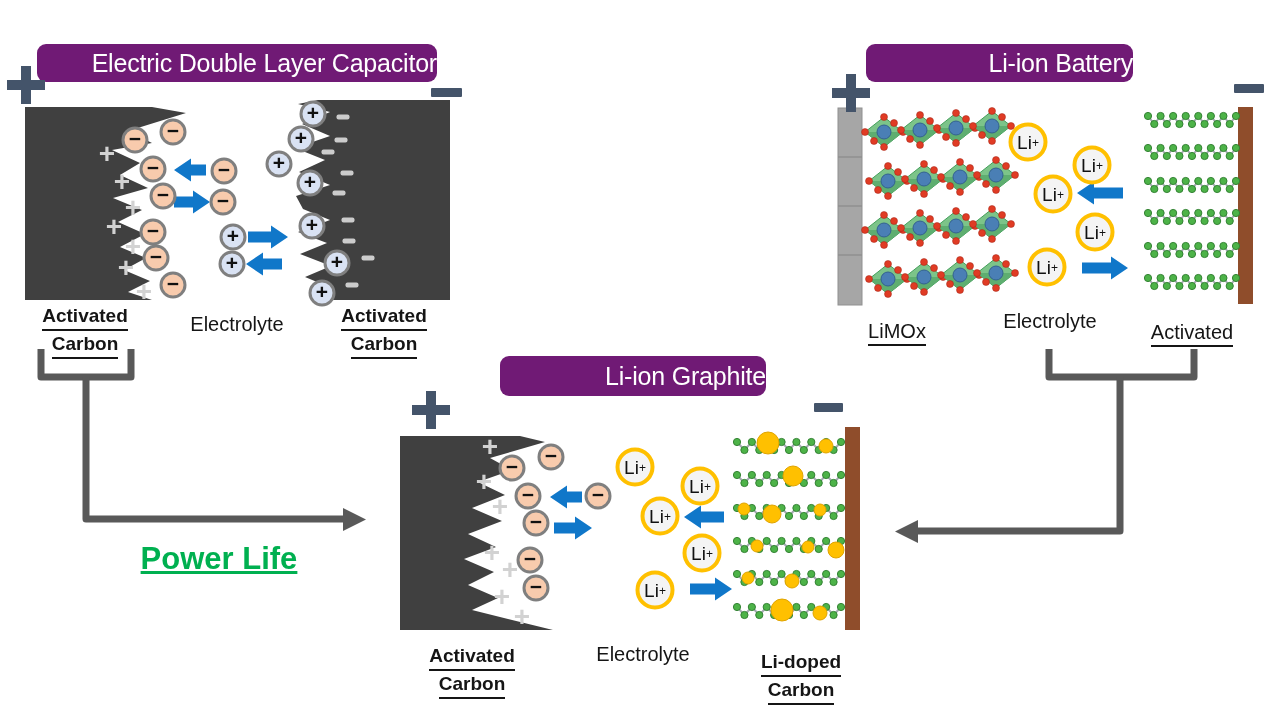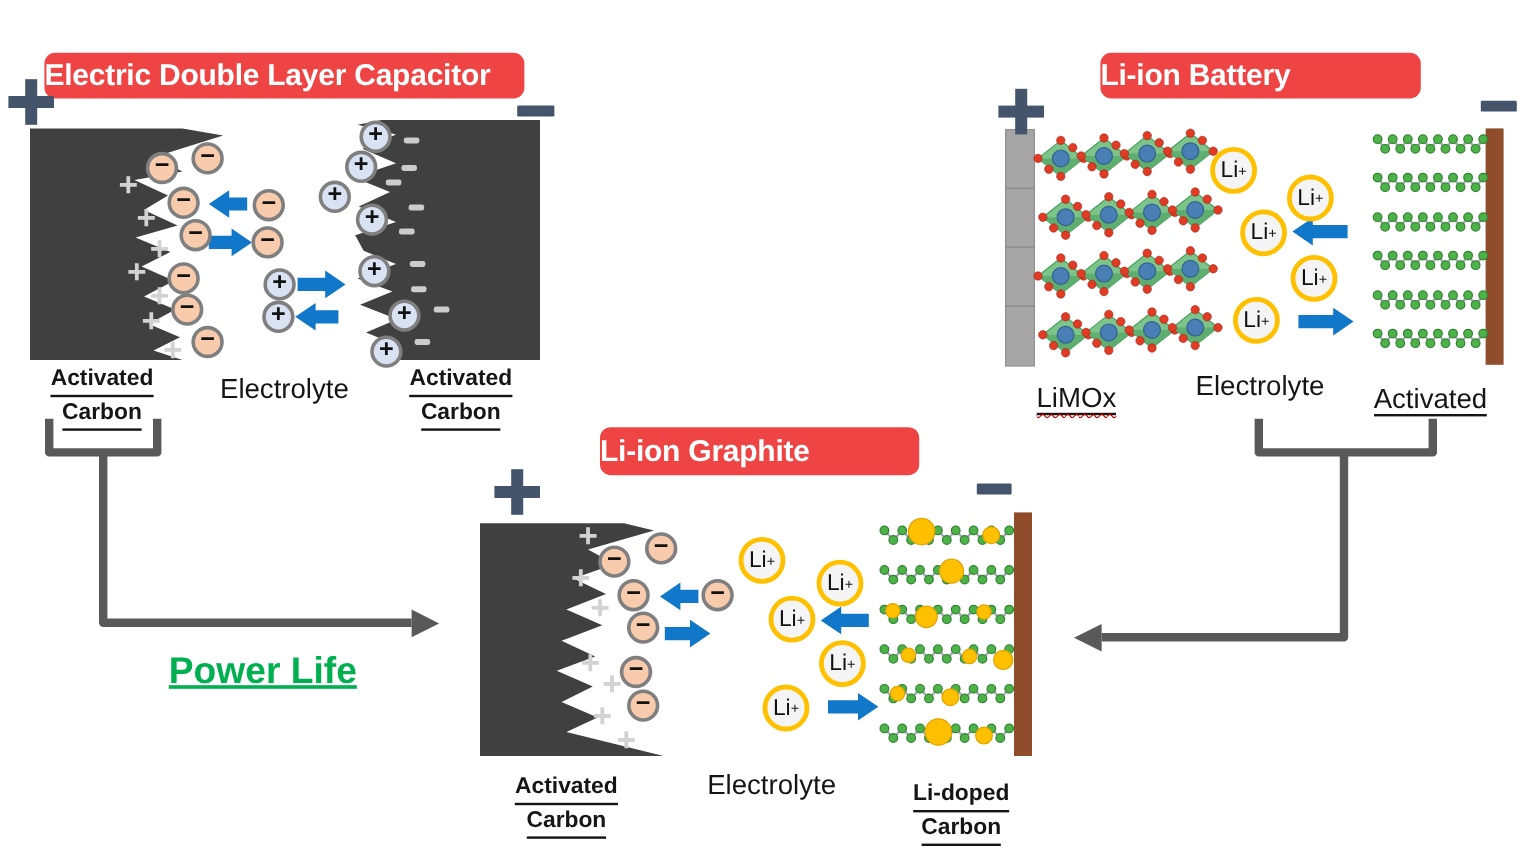--- a/index.html
+++ b/index.html
@@ -1,29 +1,29 @@
 <!DOCTYPE html>
 <html><head>
 <meta charset="utf-8">
 <style>
   html,body{margin:0;padding:0;background:#fff;}
   #canvas{position:relative;width:1272px;height:711px;background:#fff;overflow:hidden;
           font-family:"Liberation Sans",sans-serif;}
   #gfx{position:absolute;left:0;top:0;}
-  .banner{position:absolute;background:#ef4444;border-radius:9px;color:#fff;
-          display:flex;align-items:center;justify-content:flex-start;
-          font-weight:bold;letter-spacing:-0.2px;}
+  .banner{position:absolute;background:#701a75;border-radius:9px;color:#fff;
+          display:flex;align-items:center;justify-content:flex-end;
+          font-weight:normal;letter-spacing:-0.2px;}
   .term-plus{position:absolute;width:38px;height:38px;}
   .term-plus::before{content:"";position:absolute;left:0;top:14px;width:38px;height:10px;background:#44546A;}
   .term-plus::after{content:"";position:absolute;left:14px;top:0;width:10px;height:38px;background:#44546A;}
   .term-minus{position:absolute;height:9px;background:#44546A;border-radius:1px;}
   .elabel{position:absolute;text-align:center;color:#151515;font-size:19px;line-height:26px;}
   .elabel .u{display:inline-block;border-bottom:2px solid #151515;padding-bottom:0px;}
-  .elabel.big{font-size:23px;}
-  .wavy{ text-decoration:underline;text-decoration-style:wavy;text-decoration-color:#C00000;
+  .elabel.big{font-size:20px;}
+  .wavy{ text-decoration-style:wavy;text-decoration-color:#C00000;
          text-decoration-thickness:1px;text-underline-offset:5px;}
   .two span{display:block;font-weight:bold;}
   .green-note{position:absolute;color:#00B050;font-weight:bold;font-size:31px;text-align:center;text-decoration:underline;}
   .ion{position:absolute;border-radius:50%;box-sizing:border-box;display:flex;
        align-items:center;justify-content:center;transform:translate(-50%,-50%);
        color:#111;}
   .anion{width:27px;height:27px;background:#F8CBAD;border:3px solid #7F7F7F;
          font-weight:900;font-size:21px;}
   .cation{width:27px;height:27px;background:#D9E2F3;border:3px solid #7F7F7F;
           font-weight:900;font-size:21px;}
@@ -426,21 +426,21 @@
         <circle cx="748" cy="578" r="6" fill="#FFC000" stroke="#E0A400" stroke-width="1"></circle>
         <circle cx="792" cy="581" r="7" fill="#FFC000" stroke="#E0A400" stroke-width="1"></circle>
         <circle cx="782" cy="610" r="11" fill="#FFC000" stroke="#E0A400" stroke-width="1"></circle>
         <circle cx="820" cy="613" r="7" fill="#FFC000" stroke="#E0A400" stroke-width="1"></circle>
       </g>
   </svg>
 
   <div class="banner" style="left:37px;top:44px;width:400px;height:38px;font-size:25px;">
     <span>Electric Double Layer Capacitor</span>
   </div>
-  <div class="banner" style="left:917px;top:44px;width:267px;height:38px;font-size:25px;">
+  <div class="banner" style="left:866px;top:44px;width:267px;height:38px;font-size:25px;">
     <span>Li-ion Battery</span>
   </div>
   <div class="banner" style="left:500px;top:356px;width:266px;height:40px;font-size:25px;">
     <span>Li-ion Graphite</span>
   </div>
 
   <div class="term-plus" style="left:7px;top:66px"></div>
   <div class="term-minus" style="left:431px;top:88px;width:31px"></div>
   <div class="term-plus" style="left:832px;top:74px"></div>
   <div class="term-minus" style="left:1234px;top:84px;width:30px"></div>

